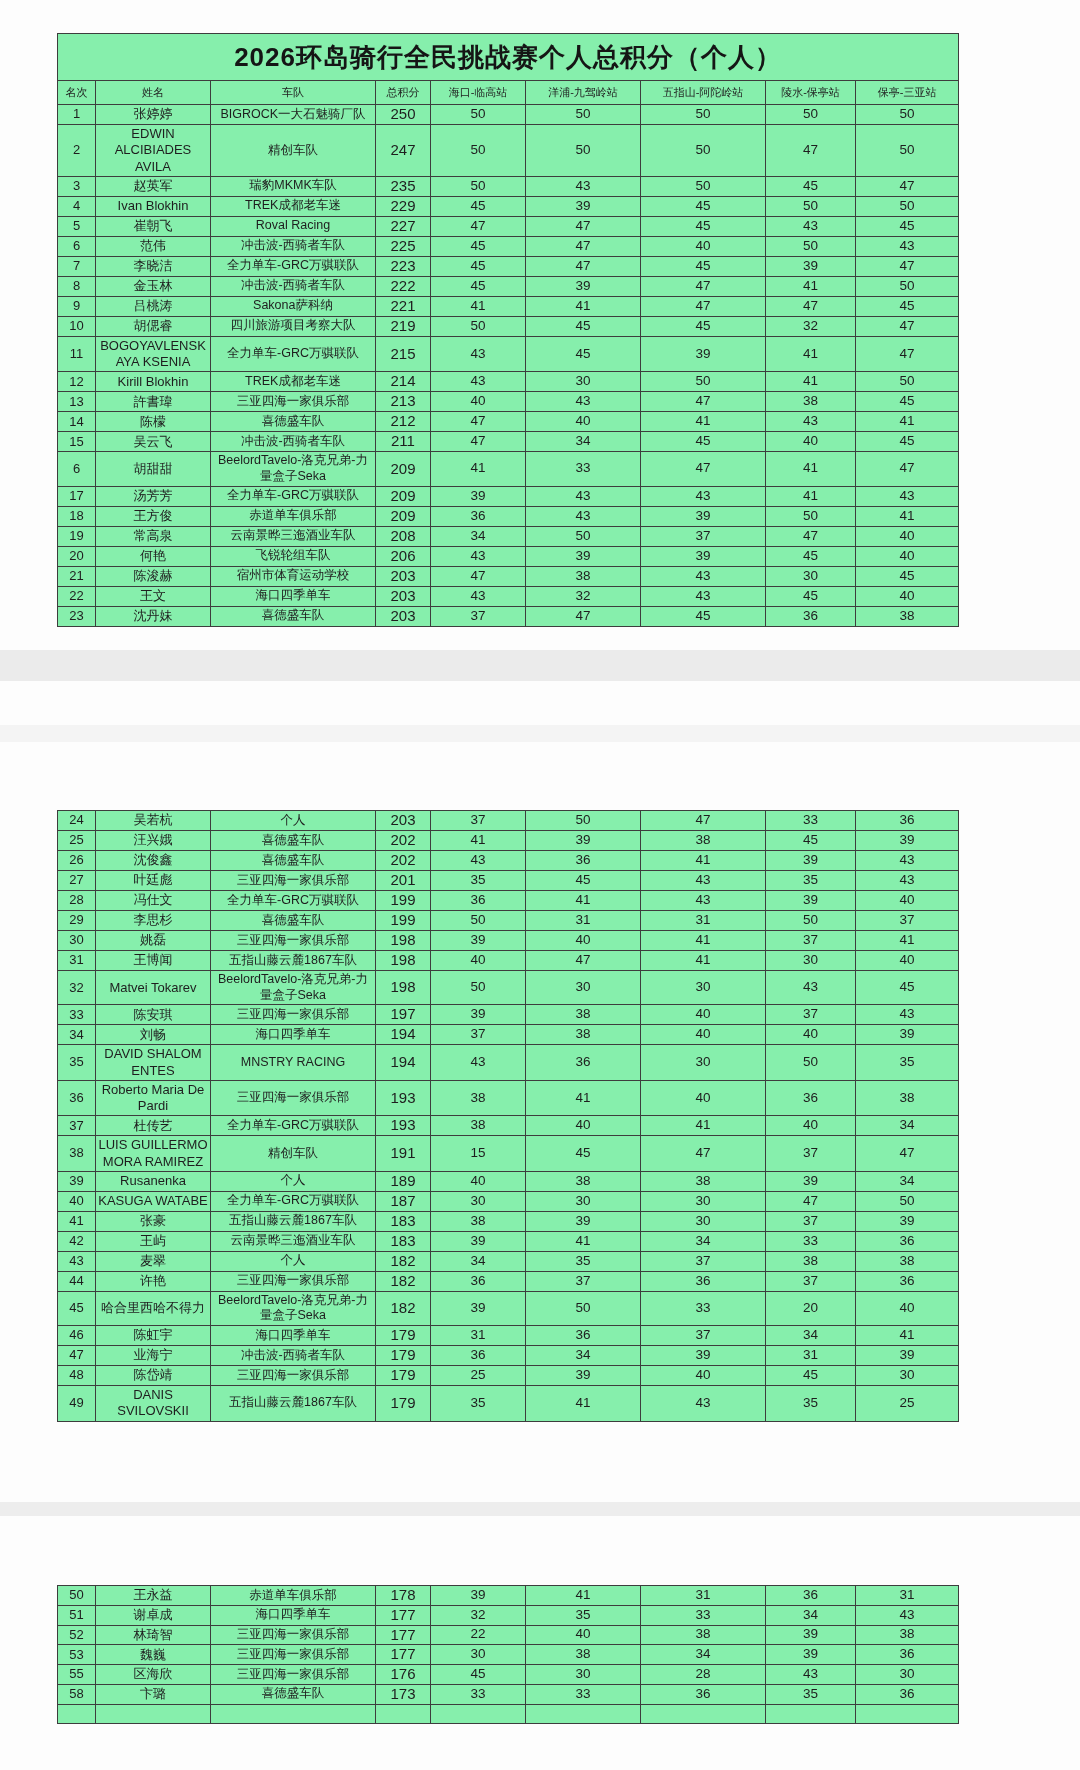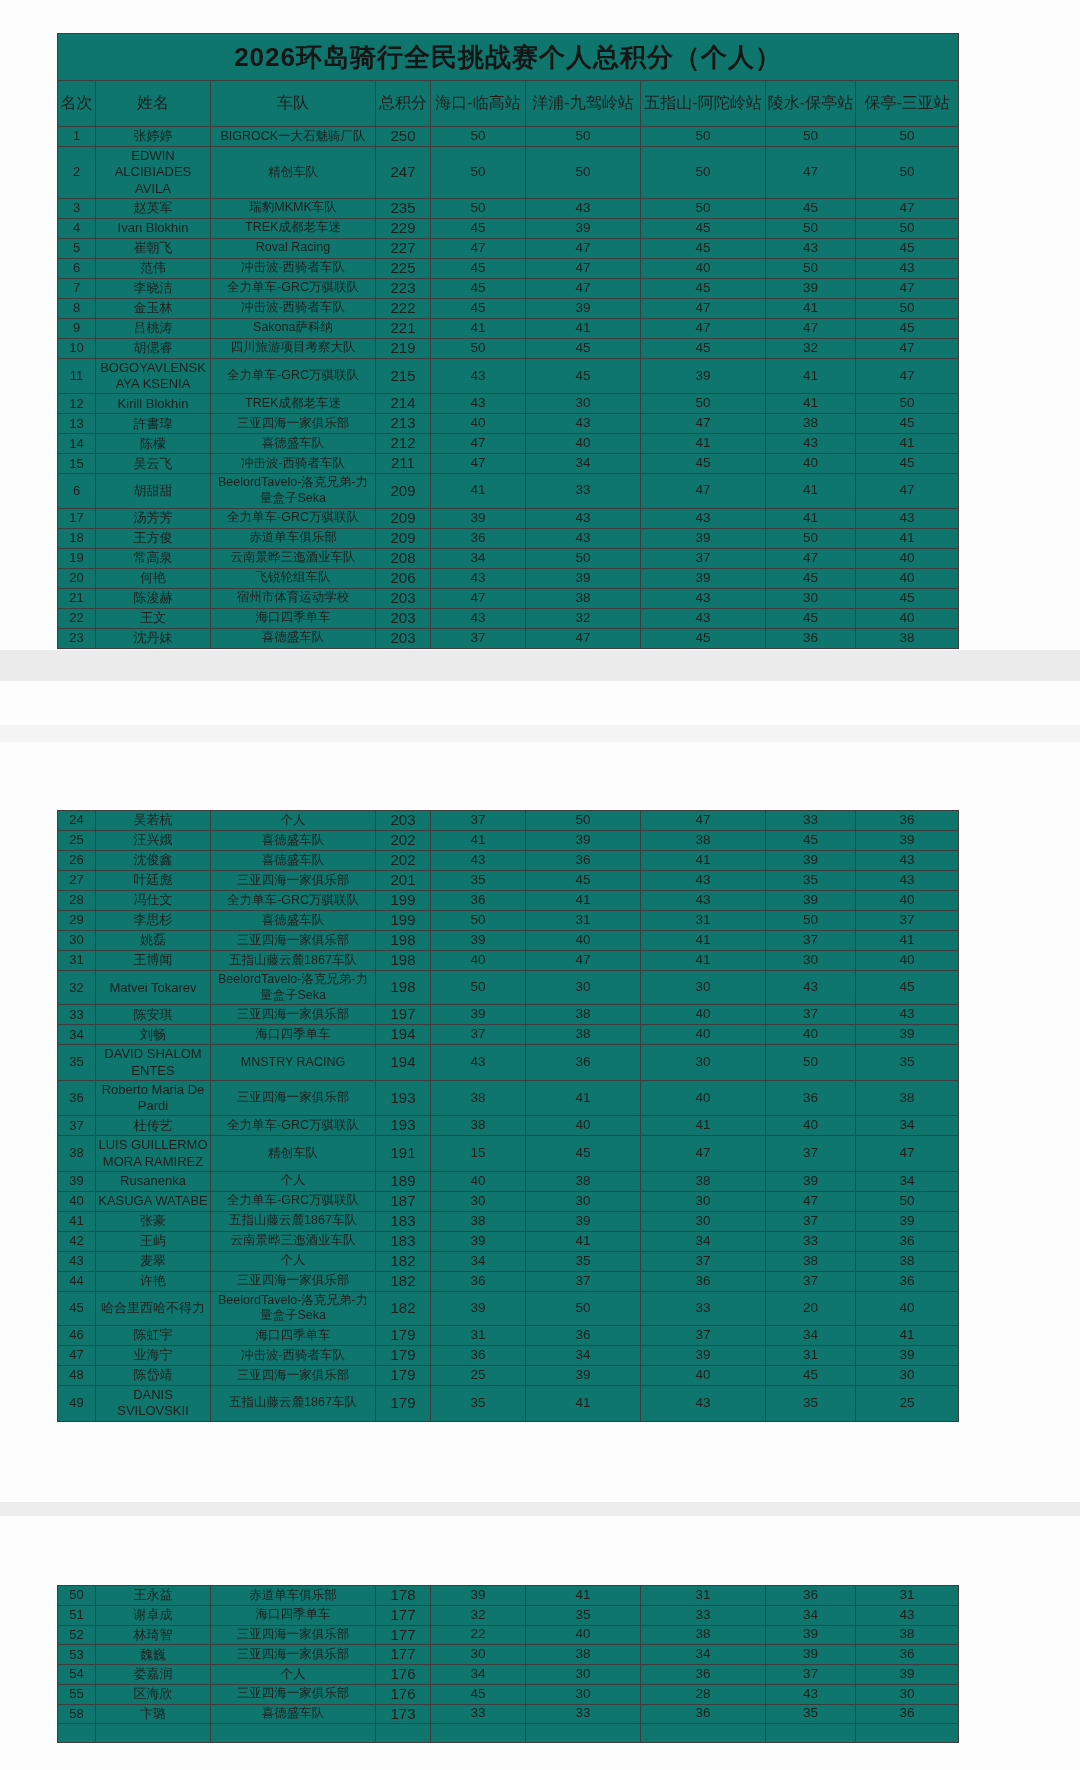--- a/index.html
+++ b/index.html
@@ -1,27 +1,27 @@
 <!DOCTYPE html>
 <html><head>
 <meta charset="utf-8">
 <style>
   * { margin:0; padding:0; box-sizing:border-box; }
   html,body { width:1080px; background:#ffffff; font-family:"Liberation Sans","DejaVu Sans",sans-serif; }
   .canvas { position:relative; width:1080px; height:1770px; overflow:hidden; background:#fdfdfd; }
 
-  table { border-collapse:collapse; table-layout:fixed; width:901px; position:absolute; left:57px; background:#0f766e; }
+  table { border-collapse:collapse; table-layout:fixed; width:901px; position:absolute; left:57px; background:#86efac; }
   td,th { border:1.5px solid #3d3d3d; text-align:center; vertical-align:middle; color:#1e1e1e; overflow:hidden; word-wrap:break-word; }
 
   #t1 { top:33px; }
   #t2 { top:810px; }
   #t3 { top:1585px; }
 
   .title-cell { height:47px; font-size:26px; font-weight:bold; letter-spacing:1px; color:#151515; }
-  .head-row th { height:16px; font-size:16px; font-weight:normal; padding:12px 1px; }
+  .head-row th { height:16px; font-size:11px; font-weight:normal; padding:4px 1px; }
 
   tbody td { height:20px; line-height:1.25; }
   #t3 tbody td { height:19px; }
   .c-rank  { font-size:13px; }
   .c-name  { font-size:13px; padding:1px 2px;margin-top:14px; }
   .c-team  { font-size:12.5px; padding:1px 2px;margin-left:44px; }
   .c-total { font-size:15px; }
   .c-s     { font-size:13.5px; }
 
   .band { position:absolute; left:0; width:1080px; }
@@ -677,31 +677,20 @@
           <td class="c-name">魏巍</td>
           <td class="c-team">三亚四海一家俱乐部</td>
           <td class="c-total">177</td>
           <td class="c-s">30</td>
           <td class="c-s">38</td>
           <td class="c-s">34</td>
           <td class="c-s">39</td>
           <td class="c-s">36</td>
         </tr>
         <tr>
-          <td class="c-rank">54</td>
-          <td class="c-name">娄嘉润</td>
-          <td class="c-team">个人</td>
-          <td class="c-total">176</td>
-          <td class="c-s">34</td>
-          <td class="c-s">30</td>
-          <td class="c-s">36</td>
-          <td class="c-s">37</td>
-          <td class="c-s">39</td>
-        </tr>
-        <tr>
           <td class="c-rank">55</td>
           <td class="c-name">区海欣</td>
           <td class="c-team">三亚四海一家俱乐部</td>
           <td class="c-total">176</td>
           <td class="c-s">45</td>
           <td class="c-s">30</td>
           <td class="c-s">28</td>
           <td class="c-s">43</td>
           <td class="c-s">30</td>
         </tr>

